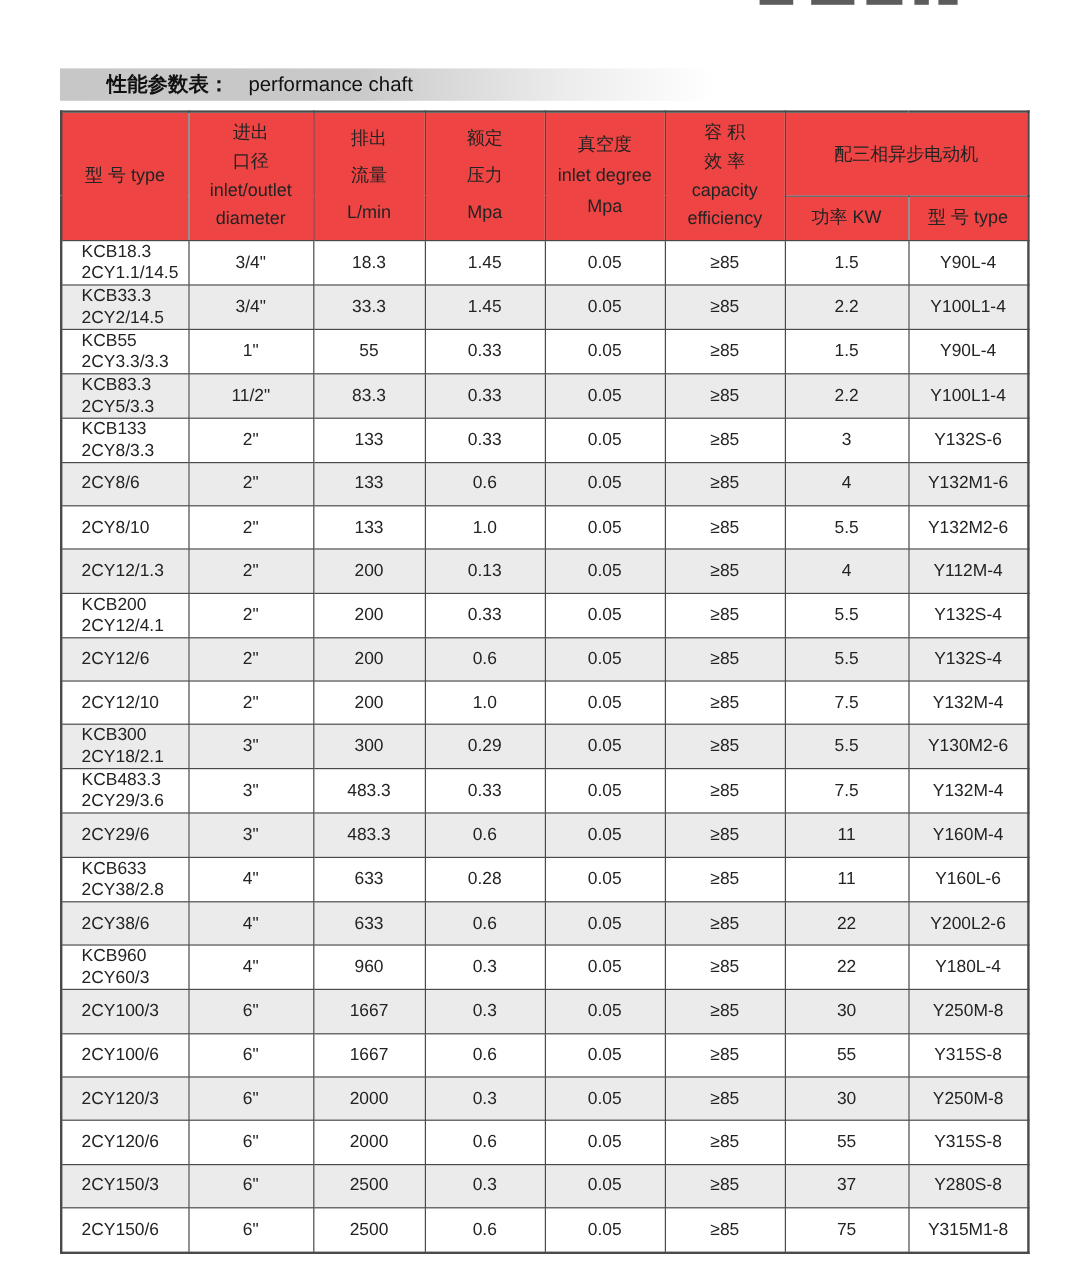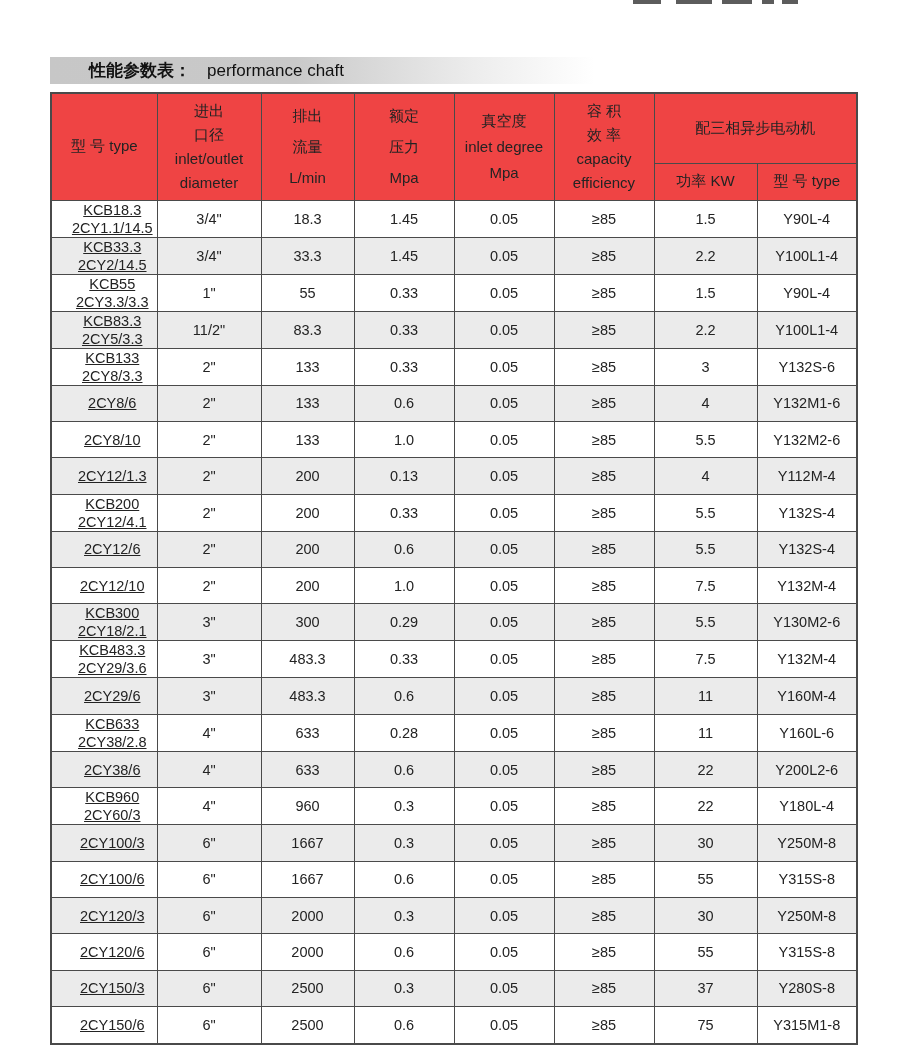--- a/index.html
+++ b/index.html
@@ -53,26 +53,25 @@
     white-space: pre-line;
   }
   .spec thead tr.h1 { height: 70px; }
   .spec thead tr.h2 { height: 37px; }
   .lh24 { line-height: 24px; }
   .lh26 { line-height: 26px; }
   .lh31 { line-height: 31px; margin-top: 28px; }
   .spec tbody td { height: 35.4px; background: #ffffff; }
   .spec tbody tr.striped td { background: #ebebeb; }
   td.model {
-    text-align: center;
+    text-align: left;
     padding-left: 16px;
     white-space: pre-line;
     line-height: 18px;
     font-size: 14.5px;
-    text-decoration: underline;
   }
 </style>
 </head>
 <body>
 
 <div class="artifact" style="left:633px;width:28px;"></div>
 <div class="artifact" style="left:676px;width:36px;"></div>
 <div class="artifact" style="left:722px;width:30px;"></div>
 <div class="artifact" style="left:762px;width:12px;"></div>
 <div class="artifact" style="left:782px;width:16px;"></div>

